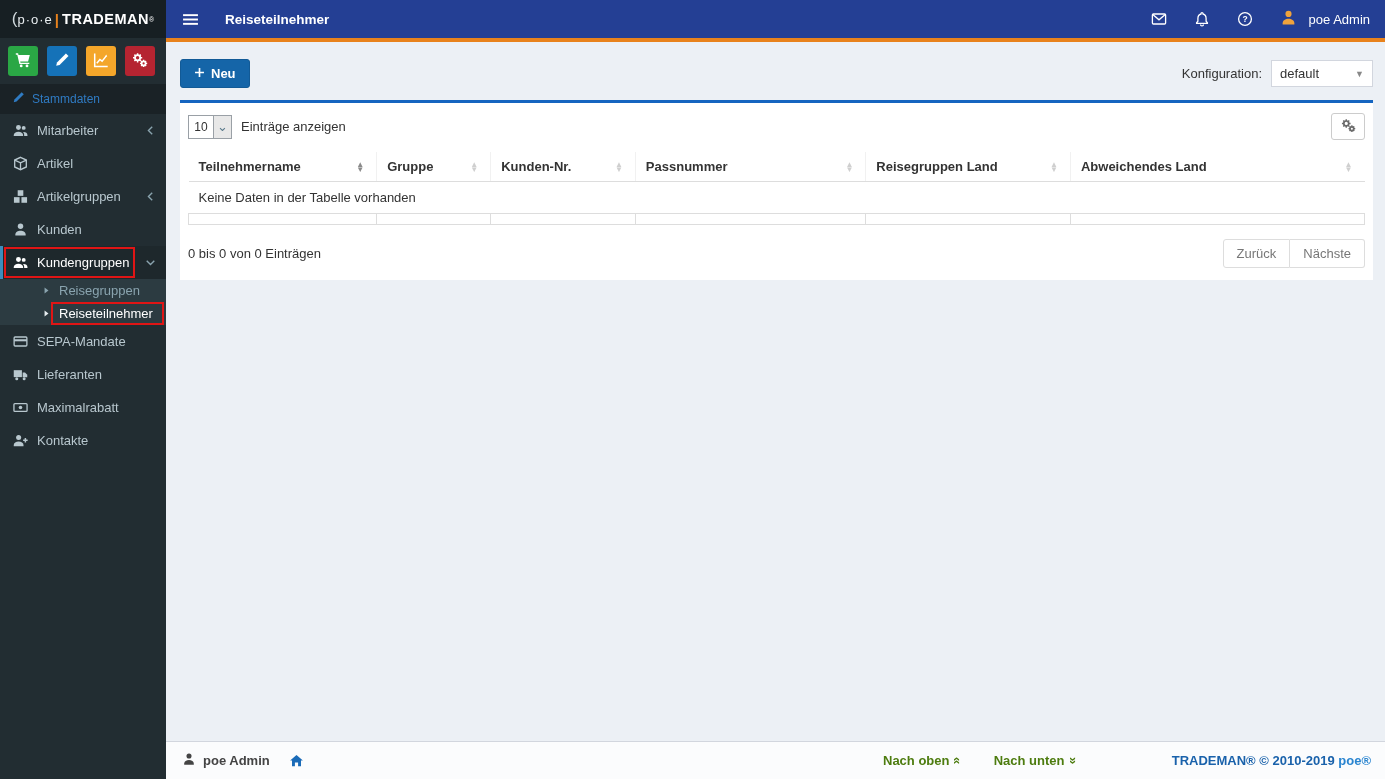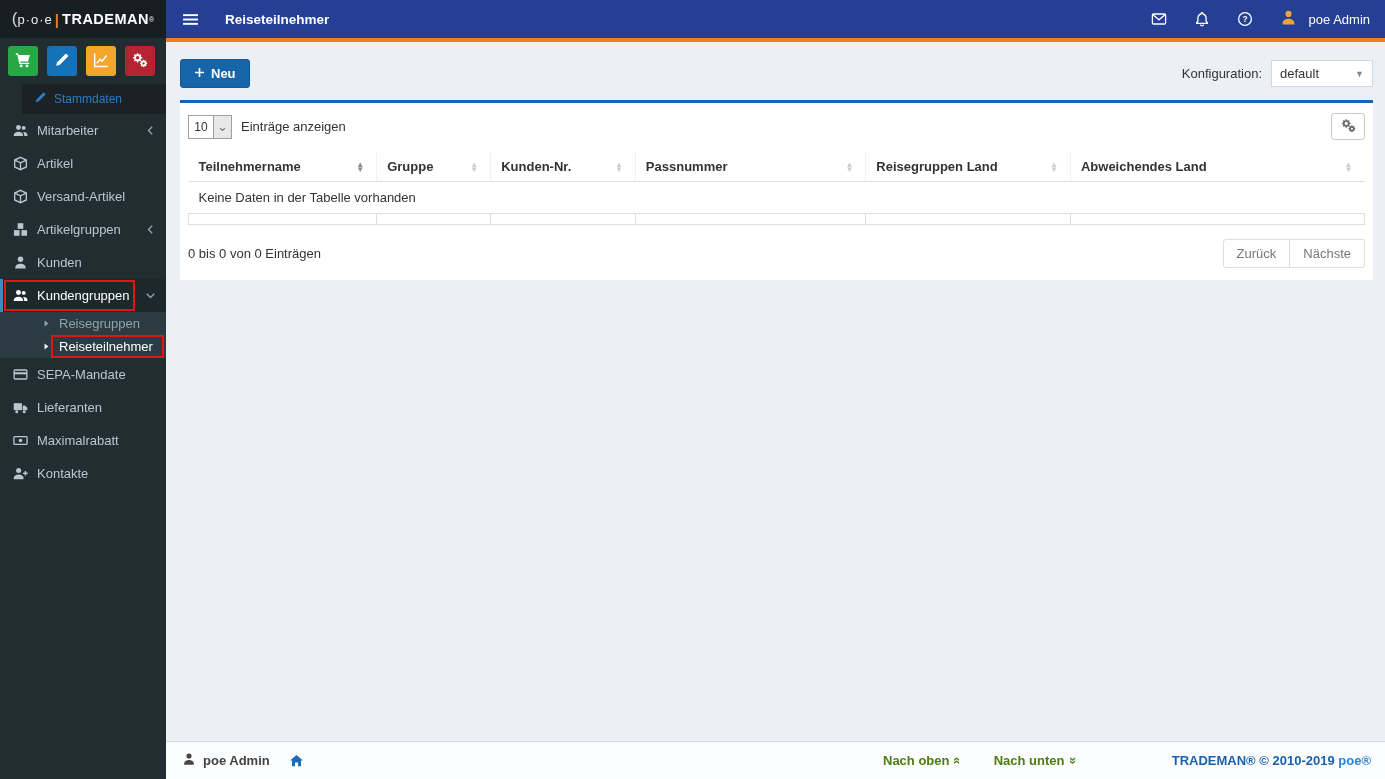--- a/index.html
+++ b/index.html
@@ -12,21 +12,21 @@
   .logo { height:38px; background:#171f23; display:flex; align-items:center; justify-content:center; white-space:nowrap; cursor:pointer; }
   .logo-poe { color:#e9eef1; font-size:13px; letter-spacing:1px; }
   .logo-paren { font-size:17px; font-weight:300; color:#cfd8dc; }
   .logo-sep { color:#e8821c; font-weight:bold; font-size:15px; margin:0 3px 0 2px; }
   .logo-brand { color:#fff; font-weight:bold; font-size:14.5px; letter-spacing:.5px; }
   .logo-reg { color:#fff; font-size:7px; vertical-align:top; }
 
   .quick { display:flex; gap:9px; padding:8px 0 8px 8px; background:#222d32; }
   .qbtn { width:30px; height:30px; border-radius:3px; display:flex; align-items:center; justify-content:center; cursor:pointer; }
 
-  .menu-header { background:#1a2226; color:#2f7bc3; font-size:12px; padding:7px 12px; display:flex; align-items:center; gap:7px;margin-left:22px; }
+  .menu-header { background:#1a2226; color:#2f7bc3; font-size:12px; padding:7px 12px; display:flex; align-items:center; gap:7px; }
 
   .menu { flex:1; }
   .mitem { position:relative; display:flex; align-items:center; gap:9px; padding:9px 10px 9px 12px; color:#b8c7ce; cursor:pointer; }
   .mitem .mi-ico { width:16px; display:flex; justify-content:center; flex-shrink:0; }
   .mitem .chev { margin-left:auto; display:flex; color:#8aa4af; }
   .mitem.active { background:#1e282c; border-left:3px solid #3c8dbc; padding-left:9px; color:#fff; }
   .submenu { background:#2c3b41;padding-left:28px; }
   .sitem { position:relative; display:flex; align-items:center; gap:8px; padding:4px 12px 4px 14px; color:#8aa4af; cursor:pointer; }
   .sitem.active { color:#fff; }
   .redbox { position:absolute; border:2px solid #e01515; pointer-events:none; }
@@ -153,29 +153,20 @@
           </span>
         </div>
         <div class="mitem">
           <span class="mi-ico">
             <svg width="15" height="15" viewBox="0 0 16 16" fill="none" stroke="#b8c7ce" stroke-width="1.4">
               <path d="M8 1.4l6.2 2.9v7.4L8 14.6l-6.2-2.9V4.3z"></path>
               <path d="M1.8 4.3L8 7.2l6.2-2.9M8 7.2v7.4"></path>
             </svg>
           </span>
           <span>Artikel</span>
-        </div>
-        <div class="mitem">
-          <span class="mi-ico">
-            <svg width="15" height="15" viewBox="0 0 16 16" fill="none" stroke="#b8c7ce" stroke-width="1.4">
-              <path d="M8 1.4l6.2 2.9v7.4L8 14.6l-6.2-2.9V4.3z"></path>
-              <path d="M1.8 4.3L8 7.2l6.2-2.9M8 7.2v7.4"></path>
-            </svg>
-          </span>
-          <span>Versand-Artikel</span>
         </div>
         <div class="mitem">
           <span class="mi-ico">
             <svg width="15" height="15" viewBox="0 0 16 16" fill="#b8c7ce">
               <rect x="5" y="1.3" width="6" height="6"></rect>
               <rect x="1" y="8.7" width="6" height="6"></rect>
               <rect x="9" y="8.7" width="6" height="6"></rect>
             </svg>
           </span>
           <span>Artikelgruppen</span>

